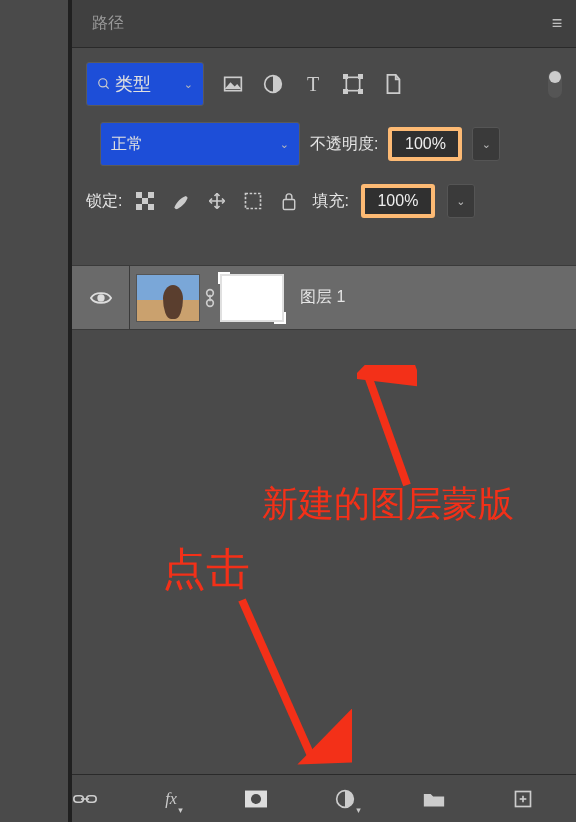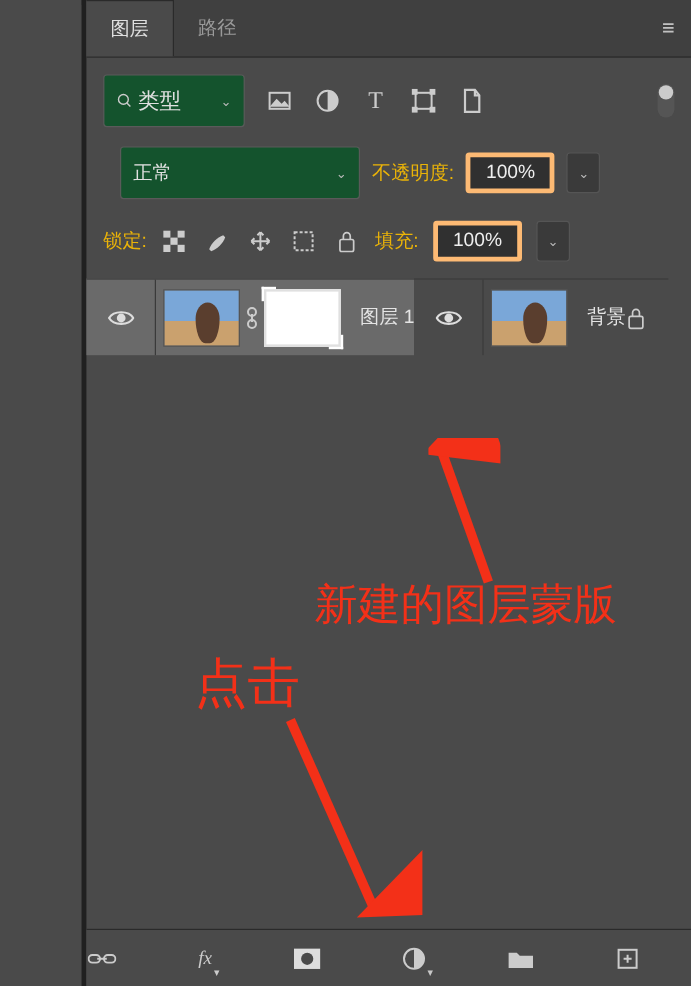--- a/index.html
+++ b/index.html
@@ -54,21 +54,21 @@
   .panel-menu span { font-size: 18px; letter-spacing: -2px; }
 
   
   .toolbar-row {
     display: flex; align-items: center;
     padding: 14px 14px 8px 14px;
     gap: 18px;
   }
   .dropdown {
     display: flex; align-items: center; justify-content: space-between;
-    background: #14532d;
+    background: #1d4ed8;
     border: 1px solid #5a5a5a;
     border-radius: 3px;
     height: 44px; padding: 0 10px;
     color: #e0e0e0;
   }
   .dropdown.filter { width: 118px; font-size: 18px; }
   .chev { font-size: 11px; color:#bbb; }
   .tb-icon {
     width: 22px; height: 22px;
     display: inline-flex; align-items: center; justify-content: center;
@@ -81,40 +81,40 @@
     cursor: pointer;
   }
   .toggle::after {
     content: ""; position: absolute; top: 1px; left: 1px;
     width: 12px; height: 12px; border-radius: 50%; background: #ccc;
   }
 
   
   .row2 { padding: 8px 28px; display:flex; align-items:center; gap: 10px; }
   .dropdown.blend { flex: none; width: 200px; }
-  .label { color: #eab308; }
+  .label { color: #e5e5e5; }
   .value-box {
     background: #303030; border: 4px solid #fdba74; border-radius: 3px;
     height: 34px; width: 74px; display:flex; align-items:center; justify-content:center;
     color: #eee;
   }
   .chev-btn {
     width: 28px; height: 34px; background:#3a3a3a; border:1px solid #555;
     border-radius:3px; display:flex;align-items:center;justify-content:center;
     cursor:pointer;
   }
 
   
   .row3 { padding: 10px 14px 14px 14px; display:flex; align-items:center; gap: 12px; }
   .lock-icons { display:flex; gap: 14px; align-items:center; }
   .lock-icons .tb-icon { width:22px; }
   .spacer { flex: 1; }
 
   
-  .layers { display:flex; flex-direction:row; }
+  .layers { display:flex; flex-direction:column;margin-top:33px; }
   .layer {
     display:flex; align-items:center;
     height: 64px;
     border-top: 1px solid #3a3a3a;
   }
   .layer.selected { background: #6a6a6a; }
   .eye-cell {
     width: 58px; display:flex; align-items:center; justify-content:center;
     border-right: 1px solid #3a3a3a; height: 100%;
     cursor:pointer;
@@ -173,21 +173,20 @@
 </style>
 </head>
 <body>
 
 <div class="top-hdiv"></div>
 <div class="left-gutter"></div>
 
 <div class="frame">
 
   <div class="tabs">
-    <div class="tab active">图层</div>
     <div class="tab">路径</div>
     <div class="tab-spacer"></div>
     <div class="panel-menu">
         <span>≡</span>
       </div>
   </div>
 
   <div class="toolbar-row">
     <div class="dropdown filter">
       <span style="display:flex;align-items:center;gap:4px;">
@@ -296,36 +295,20 @@
       <div class="thumb thumb-photo"></div>
       <span class="link-icon">
         <svg width="12" height="20" viewBox="0 0 12 24" fill="none" stroke="#ccc" stroke-width="2">
             <rect x="2" y="2" width="8" height="8" rx="4"></rect>
             <rect x="2" y="14" width="8" height="8" rx="4"></rect>
             <line x1="6" y1="8" x2="6" y2="16"></line>
           </svg>
       </span>
       <div class="mask-thumb"></div>
       <span class="layer-name">图层 1</span>
-    </div>
-    <div class="layer">
-      <div class="eye-cell">
-        <svg viewBox="0 0 24 16" fill="none" stroke="#ddd" stroke-width="2">
-            <path d="M1 8c4-7 18-7 22 0-4 7-18 7-22 0z"></path>
-            <circle cx="12" cy="8" r="3" fill="#ddd"></circle>
-          </svg>
-      </div>
-      <div class="thumb thumb-photo"></div>
-      <span class="layer-name">背景</span>
-      <span class="layer-lock">
-        <svg width="18" height="20" viewBox="0 0 24 28" fill="none" stroke="#ccc" stroke-width="2">
-            <rect x="4" y="12" width="16" height="14" rx="2"></rect>
-            <path d="M8 12V8a4 4 0 0 1 8 0v4"></path>
-          </svg>
-      </span>
     </div>
     <div class="layers-term"></div>
   </div>
 
   <div class="bottom-bar">
     <span class="tb-icon">
       <svg width="24" height="14" viewBox="0 0 30 14" fill="none" stroke="#ccc" stroke-width="2">
           <rect x="1" y="3" width="12" height="8" rx="4"></rect>
           <rect x="17" y="3" width="12" height="8" rx="4"></rect>
           <line x1="10" y1="7" x2="20" y2="7"></line>

